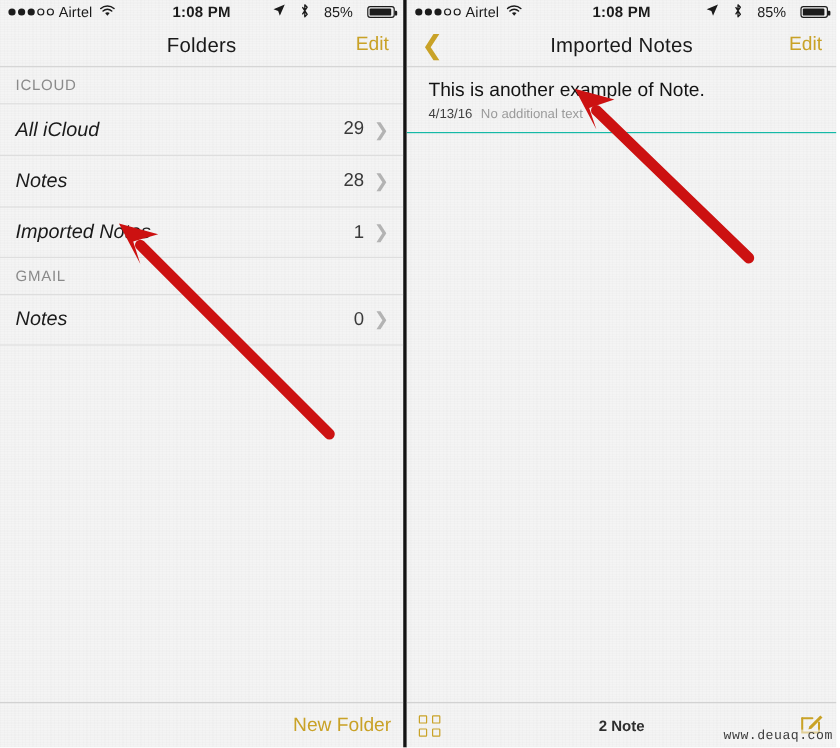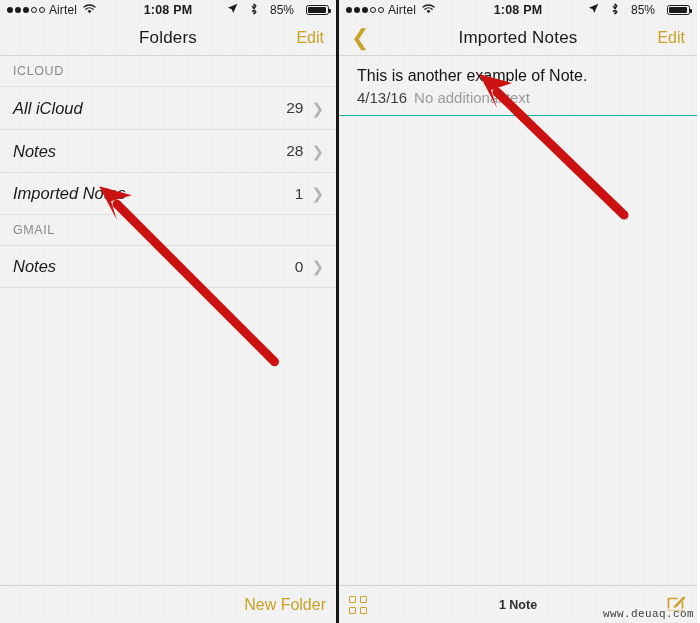--- a/index.html
+++ b/index.html
@@ -112,21 +112,21 @@
   .row.last { border-bottom: 1px solid #dedede; }
 
   
   .note-row {
     padding: 10px 14px 9px 18px;
     border-bottom: 1px solid #14b8a6;
     position: relative; z-index: 2;
     cursor: pointer;
   }
   .note-title { font-size: 16px; color: #141414; font-weight: 500; line-height: 1.25; }
-  .note-meta { margin-top: 3px; font-size: 15px; display: flex; gap: 7px; }
+  .note-meta { margin-top: 3px; font-size: 11px; display: flex; gap: 7px; }
   .note-date { color: #3f3f3f; }
   .note-sub { color: #9b9b9b; }
 
   
   .bottombar {
     position: absolute; left: 0; right: 0; bottom: 0;
     height: 38px;
     border-top: 1px solid #d2d2d2;
     display: flex; align-items: center;
     padding: 0 10px;
@@ -323,21 +323,21 @@
       </div>
     </div>
 
     <div class="bottombar">
       <div class="grid-icon">
         <i></i>
           <i></i>
           <i></i>
           <i></i>
       </div>
-      <div class="note-count">1 Note</div>
+      <div class="note-count">2 Note</div>
       <div class="compose-icon">
         <svg width="21" height="21" viewBox="0 0 21 21">
           <path d="M2.5 6.5 V18.5 H16.5 V10" stroke="#c9a227" stroke-width="1.7" fill="none" stroke-linecap="round"></path>
           <path d="M2.5 6.5 H11" stroke="#c9a227" stroke-width="1.7" fill="none" stroke-linecap="round"></path>
           <path d="M8.4 13.4 L17.6 4.2 L19.4 6 L10.2 15.2 L7.6 15.9 Z" fill="#c9a227"></path>
         </svg>
       </div>
     </div>
 
     <svg class="arrow-layer" viewBox="0 0 358 623">

